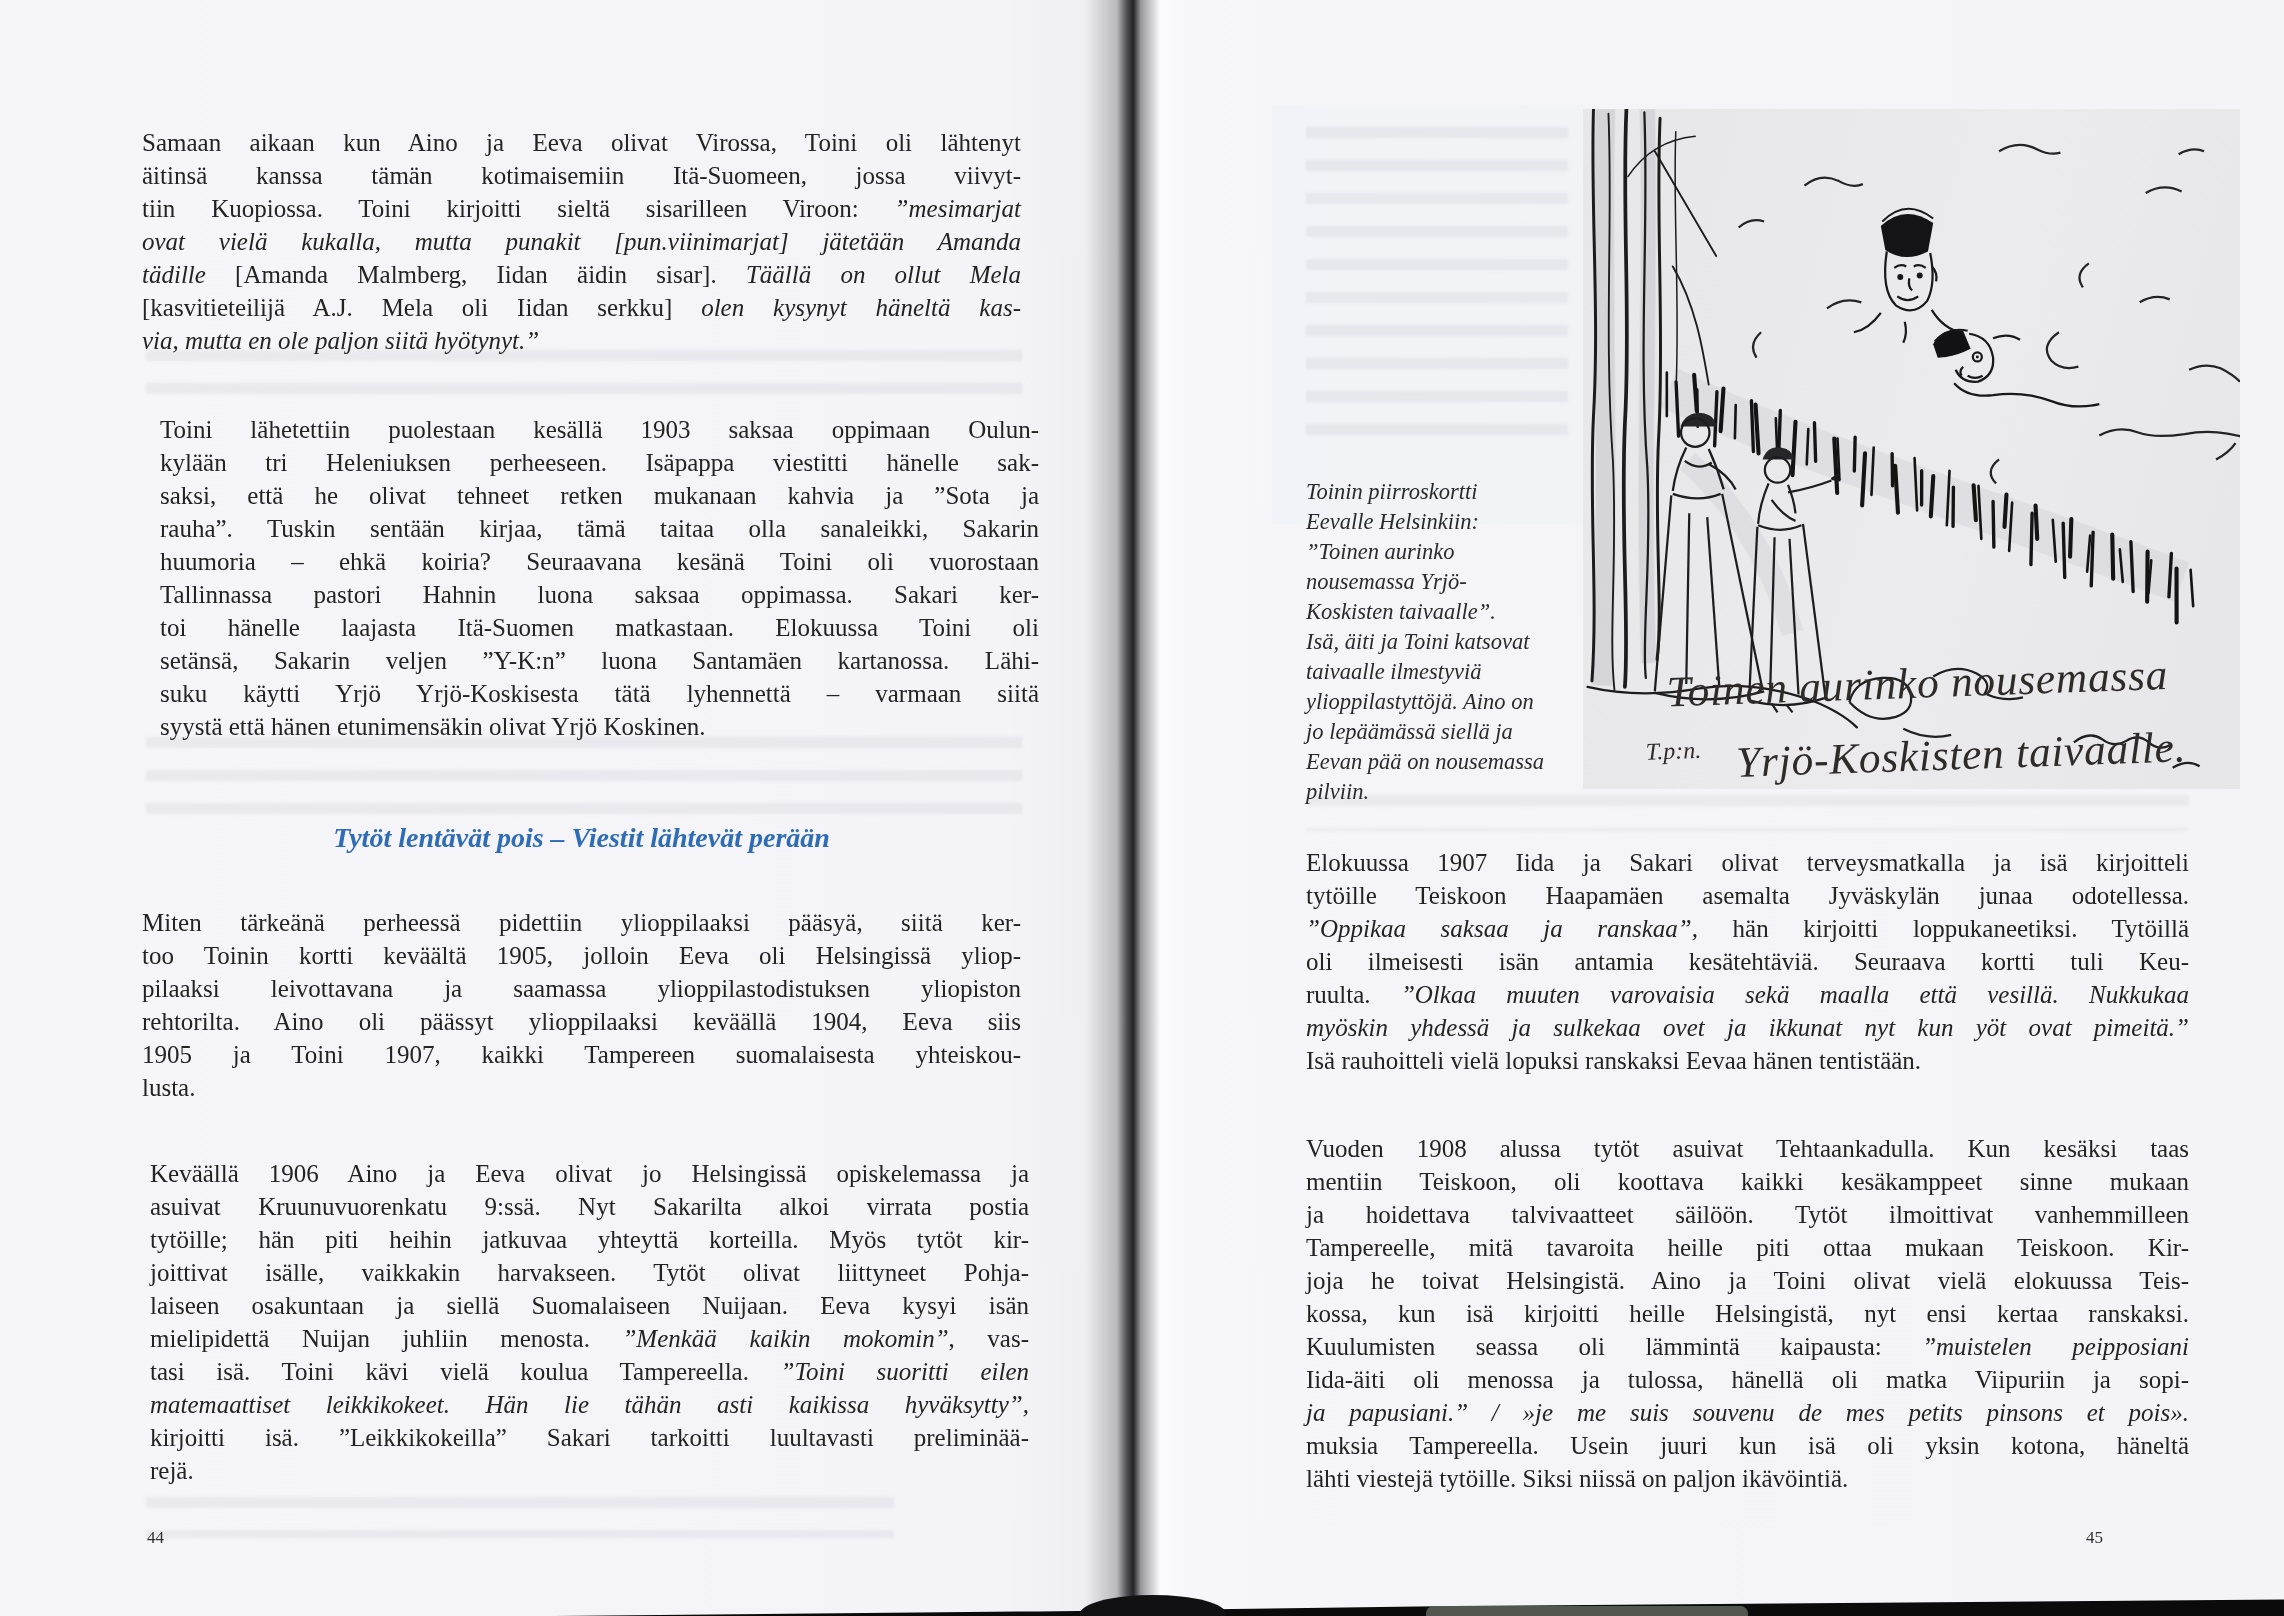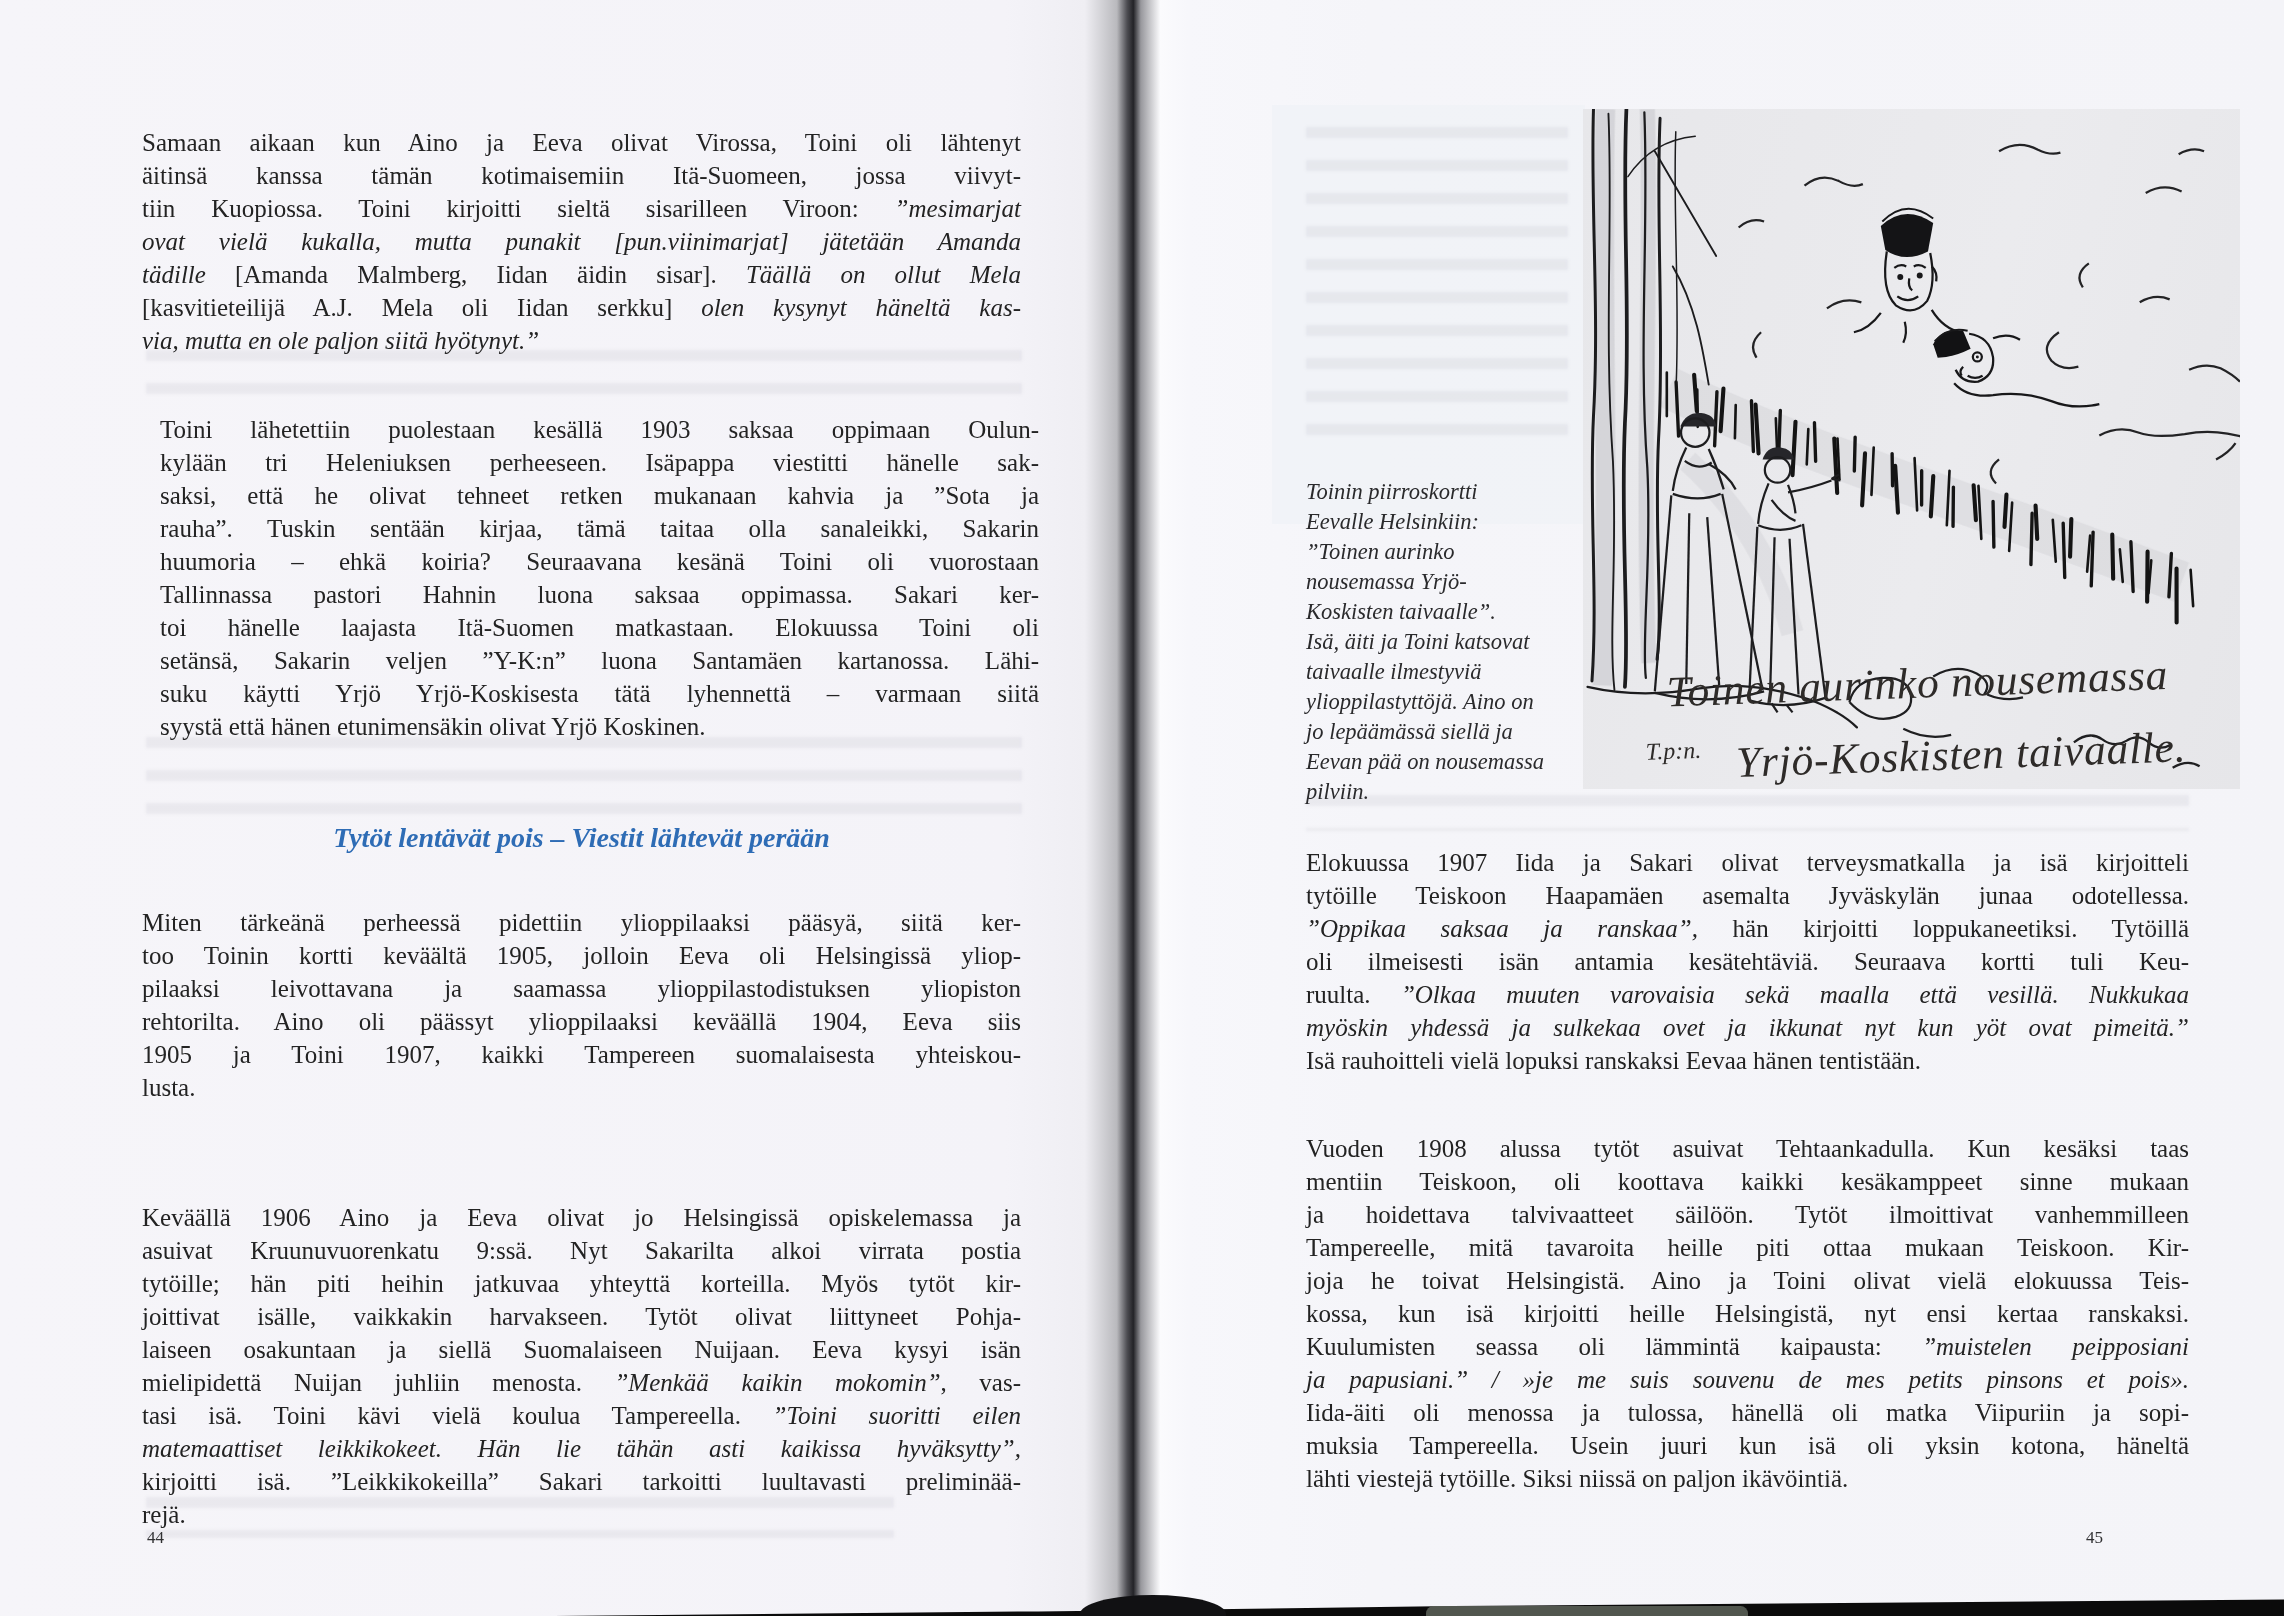--- a/index.html
+++ b/index.html
@@ -77,21 +77,21 @@
     </div>
   <div class="heading" style="color: rgb(46, 108, 181);">Tytöt lentävät pois – Viestit lähtevät perään</div>
   <div class="textcol" style="left:142px;top:906px;width:879px;">
       <div class="tl"><span>Miten tärkeänä perheessä pidettiin ylioppilaaksi pääsyä, siitä ker-</span></div>
       <div class="tl"><span>too Toinin kortti keväältä 1905, jolloin Eeva oli Helsingissä yliop-</span></div>
       <div class="tl"><span>pilaaksi leivottavana ja saamassa ylioppilastodistuksen yliopiston</span></div>
       <div class="tl"><span>rehtorilta. Aino oli päässyt ylioppilaaksi keväällä 1904, Eeva siis</span></div>
       <div class="tl"><span>1905 ja Toini 1907, kaikki Tampereen suomalaisesta yhteiskou-</span></div>
       <div class="tl last"><span>lusta.</span></div>
     </div>
-  <div class="textcol" style="left:142px;top:1157px;width:879px;margin-top:44px;">
+  <div class="textcol" style="left:150px;top:1157px;width:879px;">
       <div class="tl"><span>Keväällä 1906 Aino ja Eeva olivat jo Helsingissä opiskelemassa ja</span></div>
       <div class="tl"><span>asuivat Kruunuvuorenkatu 9:ssä. Nyt Sakarilta alkoi virrata postia</span></div>
       <div class="tl"><span>tytöille; hän piti heihin jatkuvaa yhteyttä korteilla. Myös tytöt kir-</span></div>
       <div class="tl"><span>joittivat isälle, vaikkakin harvakseen. Tytöt olivat liittyneet Pohja-</span></div>
       <div class="tl"><span>laiseen osakuntaan ja siellä Suomalaiseen Nuijaan. Eeva kysyi isän</span></div>
       <div class="tl"><span>mielipidettä Nuijan juhliin menosta. </span><span class="i">”Menkää kaikin mokomin”</span><span>, vas-</span></div>
       <div class="tl"><span>tasi isä. Toini kävi vielä koulua Tampereella. </span><span class="i">”Toini suoritti eilen</span></div>
       <div class="tl"><span class="i">matemaattiset leikkikokeet. Hän lie tähän asti kaikissa hyväksytty”,</span></div>
       <div class="tl"><span>kirjoitti isä. ”Leikkikokeilla” Sakari tarkoitti luultavasti preliminää-</span></div>
       <div class="tl last"><span>rejä.</span></div>
@@ -285,22 +285,22 @@
       <div class="tl last"><span>Isä rauhoitteli vielä lopuksi ranskaksi Eevaa hänen tentistään.</span></div>
     </div>
   <div class="textcol" style="left:1306px;top:1132px;width:883px;">
       <div class="tl"><span>Vuoden 1908 alussa tytöt asuivat Tehtaankadulla. Kun kesäksi taas</span></div>
       <div class="tl"><span>mentiin Teiskoon, oli koottava kaikki kesäkamppeet sinne mukaan</span></div>
       <div class="tl"><span>ja hoidettava talvivaatteet säilöön. Tytöt ilmoittivat vanhemmilleen</span></div>
       <div class="tl"><span>Tampereelle, mitä tavaroita heille piti ottaa mukaan Teiskoon. Kir-</span></div>
       <div class="tl"><span>joja he toivat Helsingistä. Aino ja Toini olivat vielä elokuussa Teis-</span></div>
       <div class="tl"><span>kossa, kun isä kirjoitti heille Helsingistä, nyt ensi kertaa ranskaksi.</span></div>
       <div class="tl"><span>Kuulumisten seassa oli lämmintä kaipausta: </span><span class="i">”muistelen peipposiani</span></div>
+      <div class="tl"><span>Iida-äiti oli menossa ja tulossa, hänellä oli matka Viipuriin ja sopi-</span></div>
       <div class="tl"><span class="i">ja papusiani.”  /  »je me suis souvenu de mes petits pinsons et pois».</span></div>
-      <div class="tl"><span>Iida-äiti oli menossa ja tulossa, hänellä oli matka Viipuriin ja sopi-</span></div>
       <div class="tl"><span>muksia Tampereella. Usein juuri kun isä oli yksin kotona, häneltä</span></div>
       <div class="tl last"><span>lähti viestejä tytöille. Siksi niissä on paljon ikävöintiä.</span></div>
     </div>
   <div class="pagenum" id="pn-right">45</div>
 
   <div class="bottom-black"></div>
   <div class="bottom-blob"></div>
   <div class="bottom-green"></div>
 </div>
 

